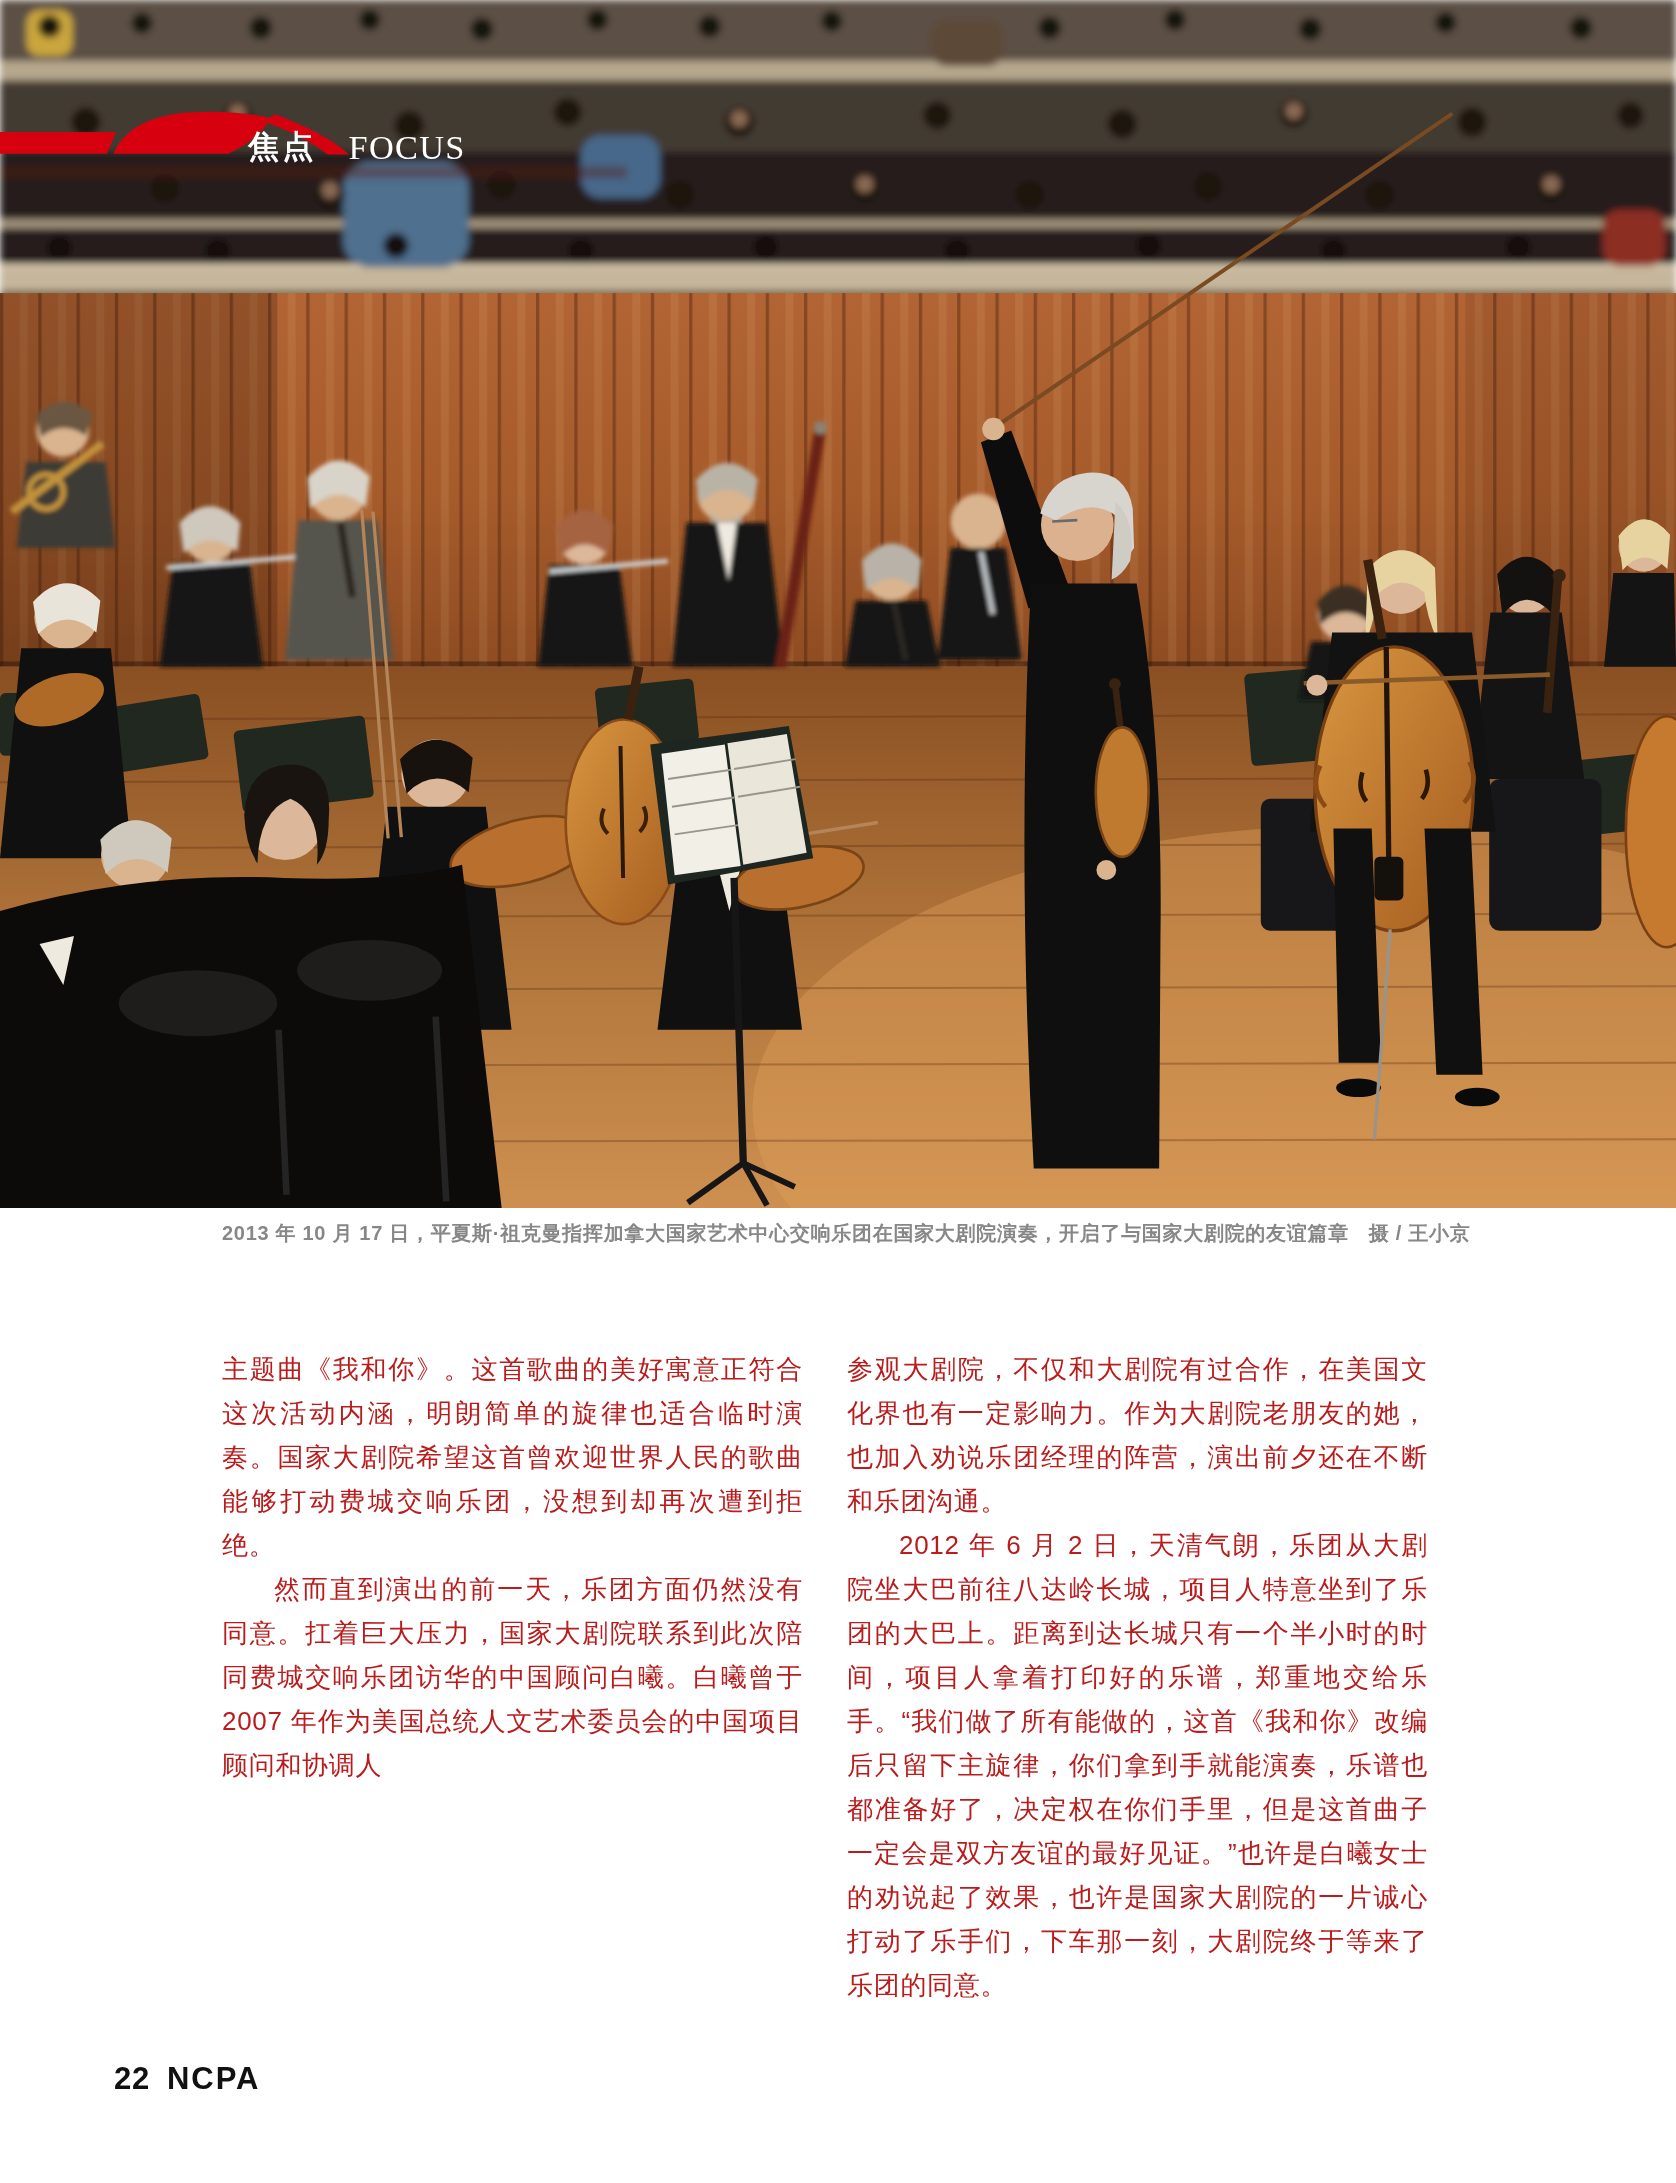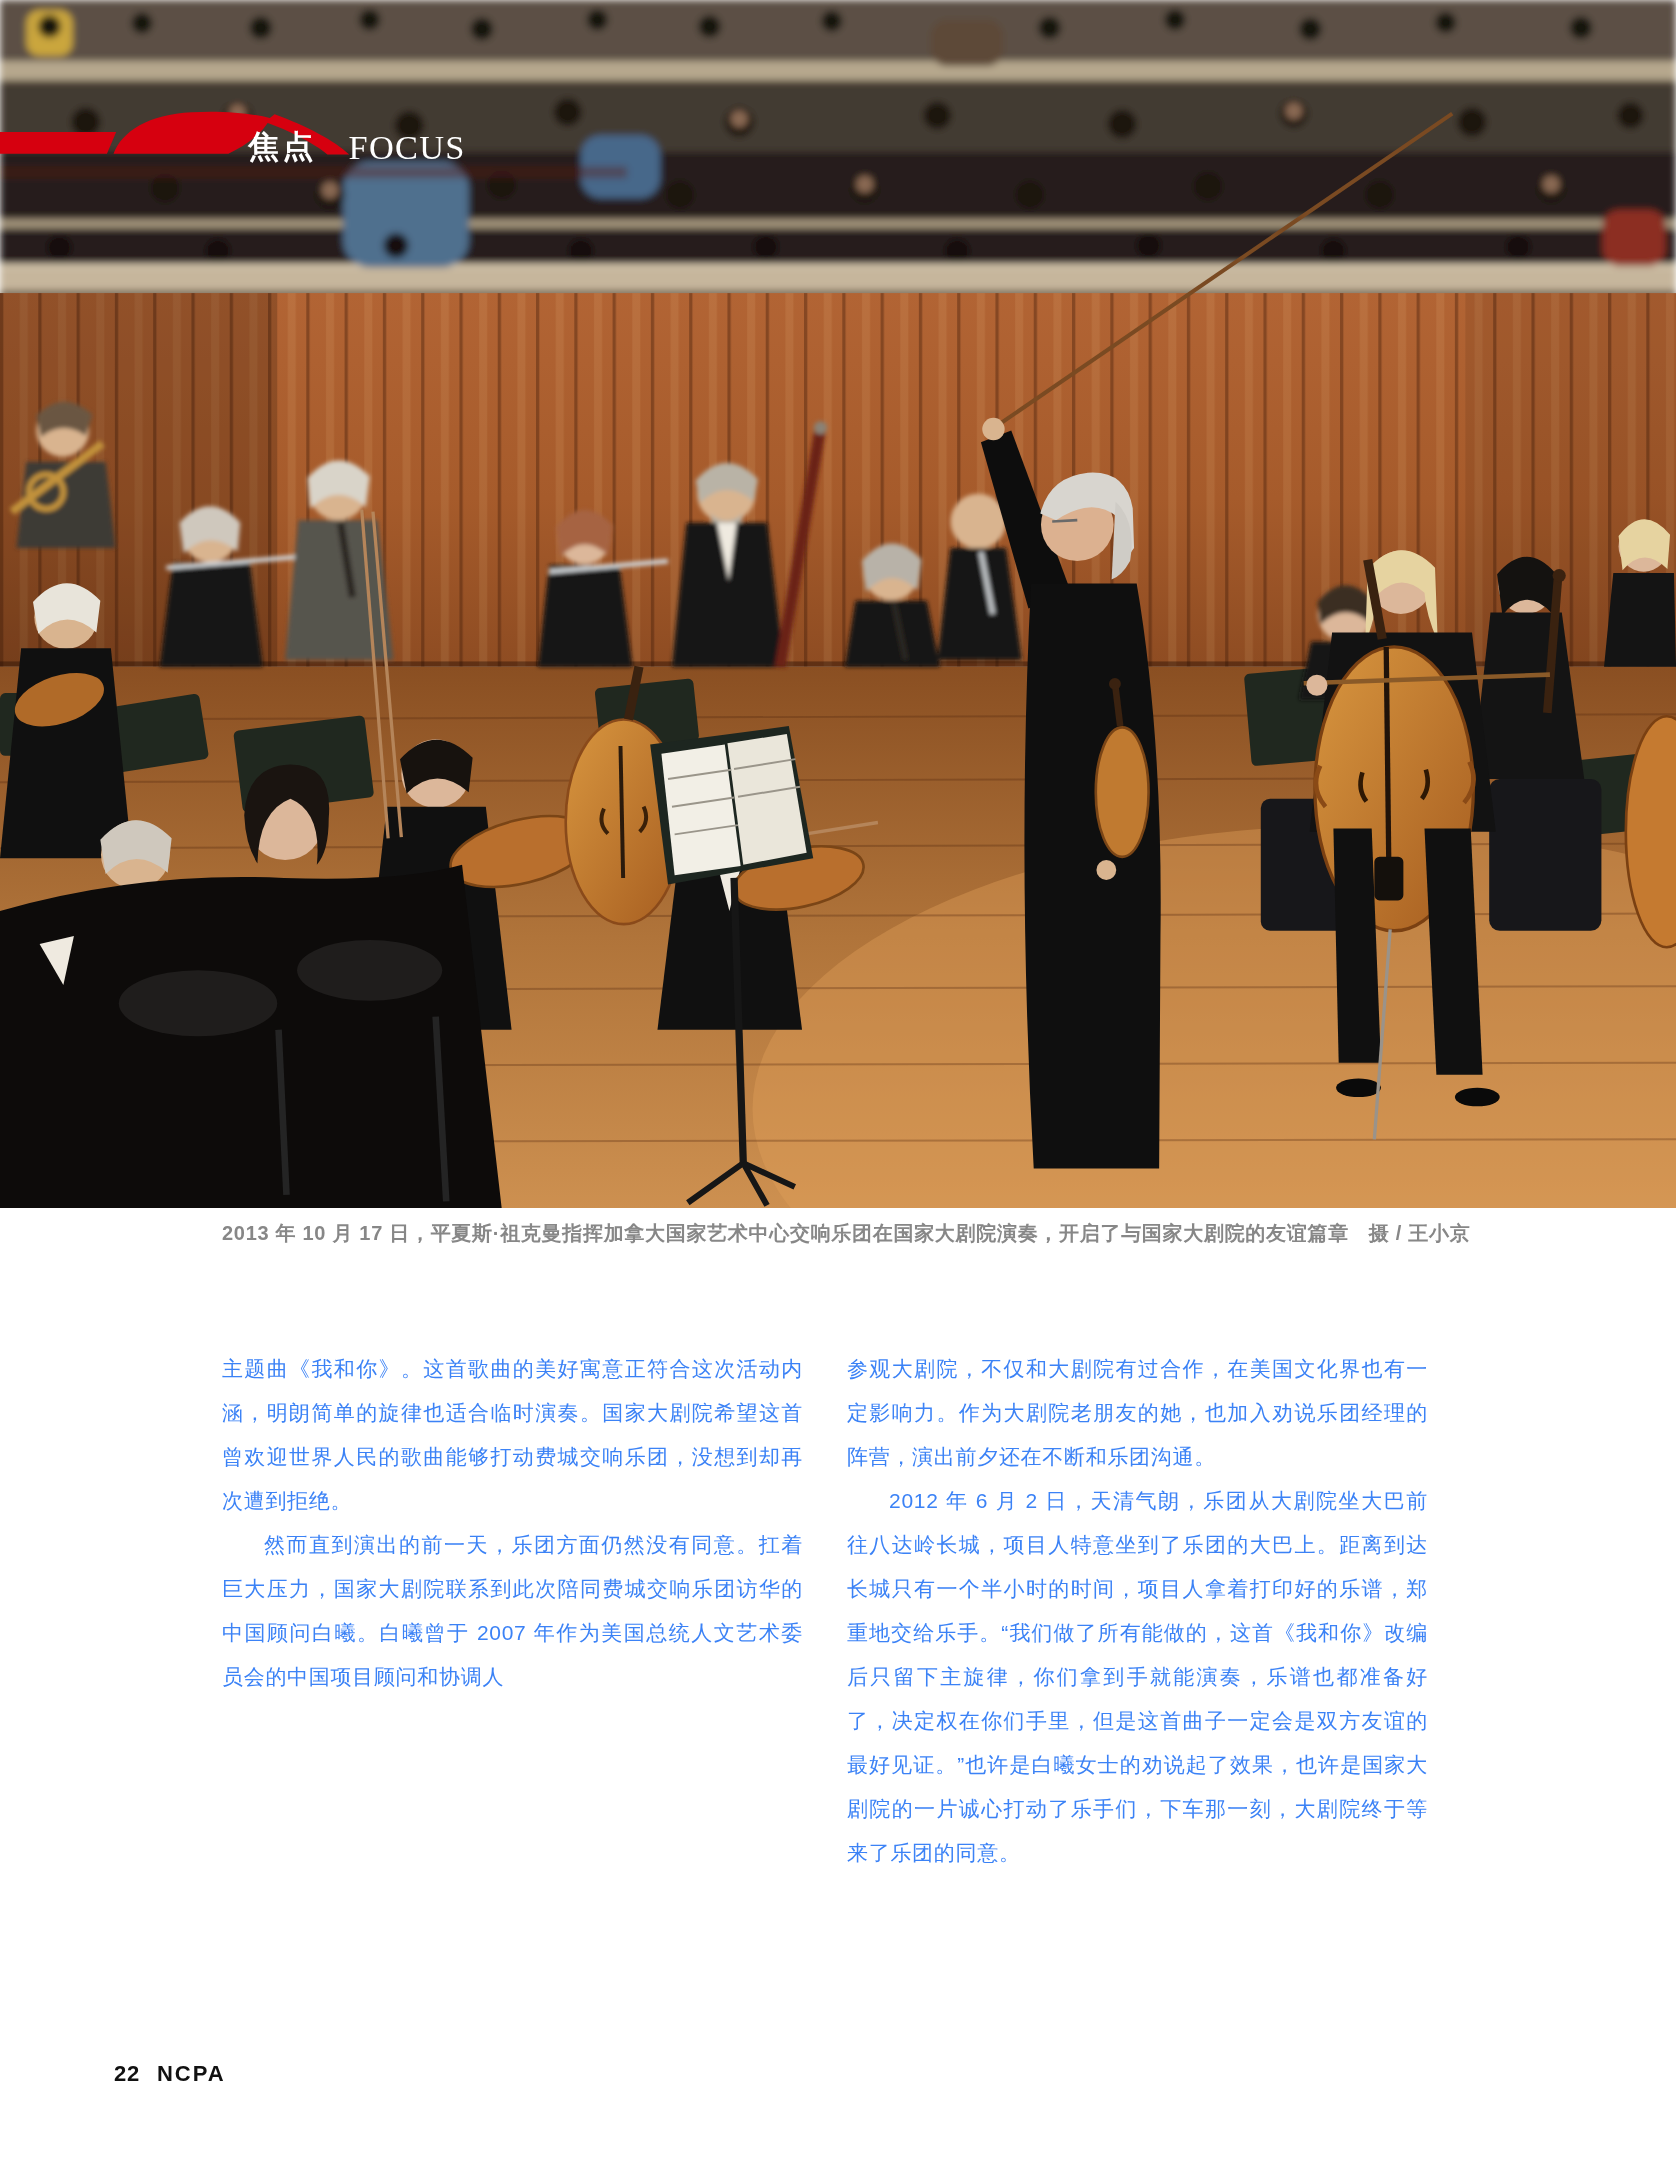--- a/index.html
+++ b/index.html
@@ -4,24 +4,24 @@
 <style>
   html,body{margin:0;padding:0;background:#ffffff;width:1676px;height:2183px;position:relative;
     font-family:"Liberation Sans", sans-serif;}
   .page{position:absolute;inset:0;background:#ffffff;overflow:hidden;}
   .photo-wrap{position:absolute;left:0;top:0;width:1676px;height:956px;}
   .photo-wrap svg{display:block;width:1676px;height:1208px;}
   .caption{position:absolute;left:222px;top:1219px;width:1254px;
     font-size:20px;font-weight:bold;color:#878787;letter-spacing:0.7px;line-height:28px;}
   .caption .credit{margin-left:20px;}
   .columns{position:absolute;left:222px;top:1347px;width:1207px;display:flex;gap:44px;}
-  .col{width:581px;font-size:21px;line-height:44px;color:#3b82f6;text-align:justify;letter-spacing:0.7px;}
+  .col{width:581px;font-size:26px;line-height:44px;color:#b91c1c;text-align:justify;letter-spacing:0.7px;}
   .col p{margin:0;}
   .col p.indent{text-indent:2em;}
-  .footer{position:absolute;left:114px;top:2061px;font-size:22px;font-weight:bold;color:#111;
+  .footer{position:absolute;left:114px;top:2061px;font-size:31px;font-weight:bold;color:#111;
     letter-spacing:0.7px;}
   .footer .mag{margin-left:17px;letter-spacing:2px;}
 </style>
 </head>
 <body>
 
 <div class="page">
 
   <div class="photo-wrap">
   <svg viewBox="0 0 2539 1830" preserveAspectRatio="none">

